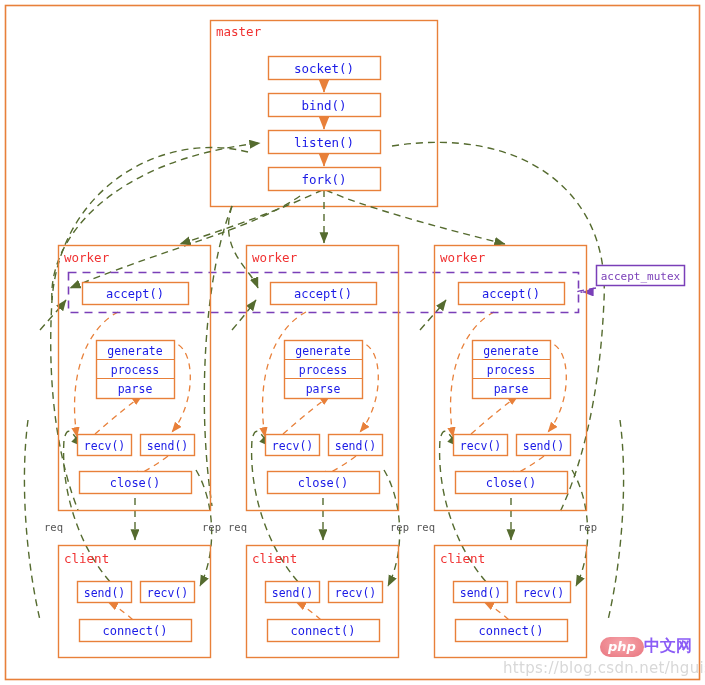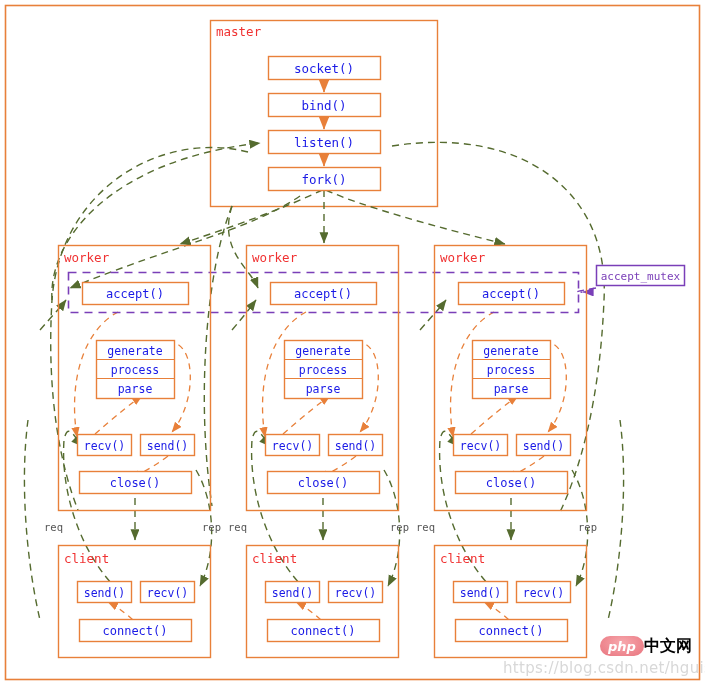--- a/index.html
+++ b/index.html
@@ -2,27 +2,27 @@
 <html><head>
 <meta charset="utf-8">
 <style>
   html,body{margin:0;padding:0;background:#ffffff;}
   body{width:705px;height:685px;overflow:hidden;
        font-family:"DejaVu Sans Mono","Liberation Mono",monospace;}
   #stage{position:relative;width:705px;height:519px;}
   svg{position:absolute;left:0;top:0;width:705px;height:685px;}
   .wm{position:absolute;color:#d8d8d8;font-size:15px;letter-spacing:.3px;
       font-family:"DejaVu Sans","Liberation Sans",sans-serif;white-space:nowrap;}
-  .phplogo{position:absolute;display:flex;align-items:flex-start;gap:0;}
+  .phplogo{position:absolute;display:flex;align-items:center;gap:0;}
   .phpbadge{width:44px;height:20px;border-radius:11px;
             background:radial-gradient(ellipse at 50% 35%,#f7a9ae 0%,#ef8b93 55%,#e8757f 100%);
             color:#ffffff;font-style:italic;font-weight:bold;font-size:13px;
             display:flex;align-items:center;justify-content:center;
             font-family:"DejaVu Sans","Liberation Sans",sans-serif;}
-  .phpcn{color:#000000;font-size:16px;font-weight:bold;
+  .phpcn{color:#8b5cf6;font-size:16px;font-weight:bold;
          font-family:"DejaVu Sans","Liberation Sans",sans-serif;}
 </style>
 </head>
 <body>
 
 <div id="stage">
 
 <svg viewBox="0 0 705 685">
   <defs>
     <marker id="ahG" markerWidth="9" markerHeight="9" refX="7.6" refY="3.2" orient="auto" markerUnits="strokeWidth">

